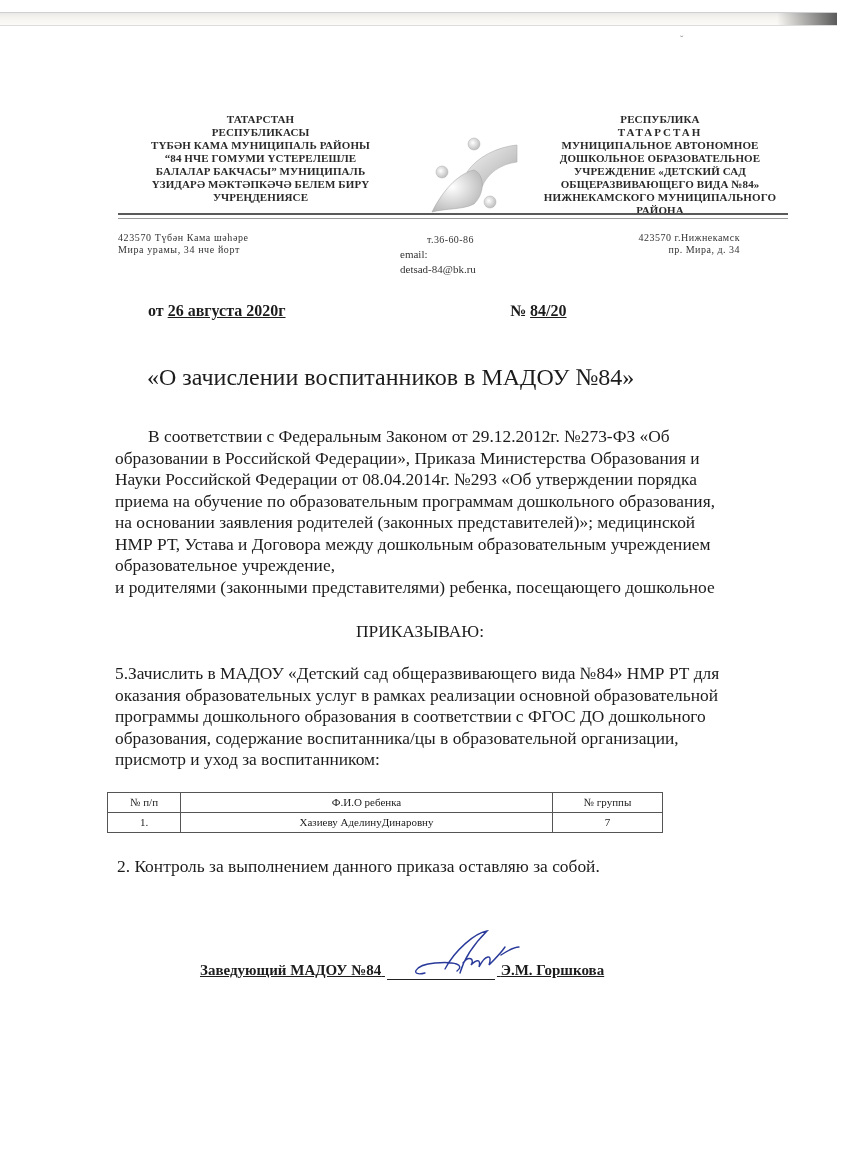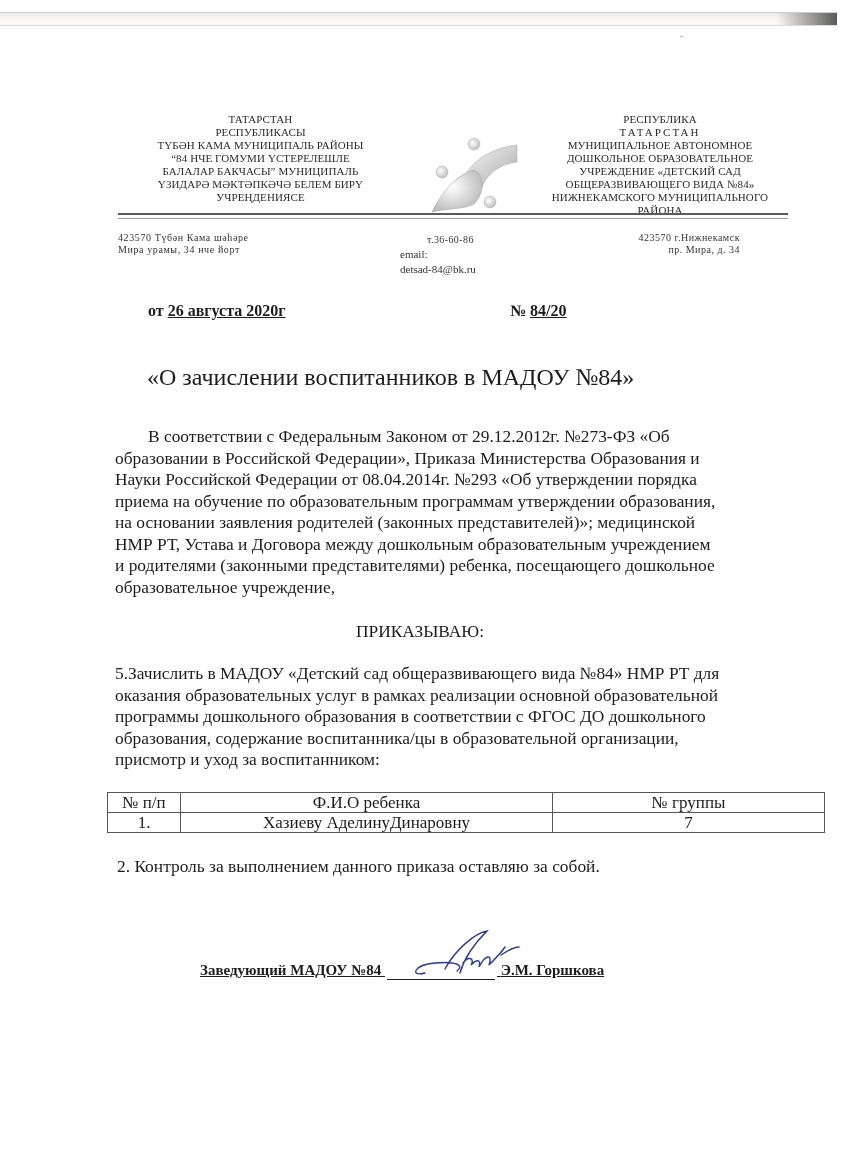--- a/index.html
+++ b/index.html
@@ -10,21 +10,21 @@
   .scan-edge {
     position: absolute; left: 0; top: 12px; width: 837px; height: 12px;
     background: linear-gradient(to bottom, #e9e9e9 0%, #f6f4ef 40%, #fbfaf7 100%);
     border-top: 1px solid #cfcfcf; border-bottom: 1px solid #dcdcdc;
   }
   .scan-edge::after {
     content: ""; position: absolute; right: 0; top: 0; width: 60px; height: 12px;
     background: linear-gradient(to right, rgba(0,0,0,0), #5a5a5a);
   }
   .hdr-left, .hdr-right {
-    position: absolute; text-align: center; font-weight: normal;
+    position: absolute; text-align: center; font-weight: bold;
     font-size: 11px; line-height: 13px; letter-spacing: 0.1px; color: #2a2a2a;
   }
   .hdr-left { left: 128px; top: 113px; width: 265px; }
   .hdr-right { left: 535px; top: 113px; width: 250px; text-align: center; }
   .hdr-left div, .hdr-right div { white-space: nowrap; }
   .logo { position: absolute; left: 412px; top: 112px; width: 120px; height: 102px; }
   .rule {
     position: absolute; left: 118px; top: 213px; width: 670px; height: 3px;
     border-top: 2px solid #5a5a5a; border-bottom: 1px solid #9a9a9a;
   }
@@ -45,22 +45,22 @@
   .body {
     position: absolute; left: 115px; width: 700px; font-size: 17.4px; line-height: 21.5px;
   }
   .p1 { top: 426px; text-indent: 33px; }
   .line { white-space: nowrap; display: block; }
   .order {
     position: absolute; left: 115px; top: 621px; width: 610px; text-align: center; font-size: 17.4px;
   }
   .p2 { top: 663px; }
   table.kids {
-    position: absolute; left: 107px; top: 792px; width: 718px; border-collapse: collapse;
-    font-size: 17px;
+    position: absolute; left: 107px; top: 792px; width: 556px; border-collapse: collapse;
+    font-size: 11px;
     padding-left: 48px;
   }
   table.kids td {
     border: 1px solid #555; padding: 0 4px; height: 19px; line-height: 19px; text-align: center;
   }
   table.kids td.c1 { width: 64px; }
   table.kids td.c2 { width: 363px; }
   .p3 { top: 856px; left: 117px; }
   .sign {
     position: absolute; left: 200px; top: 962px; font-weight: bold; font-size: 15px; white-space: nowrap; text-decoration: underline;
@@ -133,25 +133,25 @@
 
 <div class="date-line l"><span>от </span><span class="u">26 августа 2020г</span></div>
 <div class="date-line r"><span>№ </span><span class="u">84/20</span></div>
 
 <div class="title">«О зачислении воспитанников в МАДОУ №84»</div>
 
 <div class="body p1">
   <span class="line">В соответствии с Федеральным Законом от 29.12.2012г. №273-ФЗ «Об</span>
   <span class="line" style="margin-left:-33px">образовании в Российской Федерации», Приказа Министерства Образования и</span>
   <span class="line" style="margin-left:-33px">Науки Российской Федерации от 08.04.2014г. №293 «Об утверждении порядка</span>
-  <span class="line" style="margin-left:-33px">приема на обучение по образовательным программам утверждении образования,</span>
+  <span class="line" style="margin-left:-33px">приема на обучение по образовательным программам дошкольного образования,</span>
   <span class="line" style="margin-left:-33px">на основании заявления родителей (законных представителей)»; медицинской</span>
   <span class="line" style="margin-left:-33px">НМР РТ, Устава и Договора между дошкольным образовательным учреждением</span>
+  <span class="line" style="margin-left:-33px">образовательное учреждение,</span>
   <span class="line" style="margin-left:-33px">и родителями (законными представителями) ребенка, посещающего дошкольное</span>
-  <span class="line" style="margin-left:-33px">образовательное учреждение,</span>
 </div>
 
 <div class="order">ПРИКАЗЫВАЮ:</div>
 
 <div class="body p2">
   <span class="line">5.Зачислить в МАДОУ «Детский сад общеразвивающего вида №84» НМР РТ для</span>
   <span class="line">оказания образовательных услуг в рамках реализации основной образовательной</span>
   <span class="line">программы дошкольного образования в соответствии с ФГОС ДО дошкольного</span>
   <span class="line">образования, содержание воспитанника/цы в образовательной организации,</span>
   <span class="line">присмотр и уход за воспитанником:</span>

